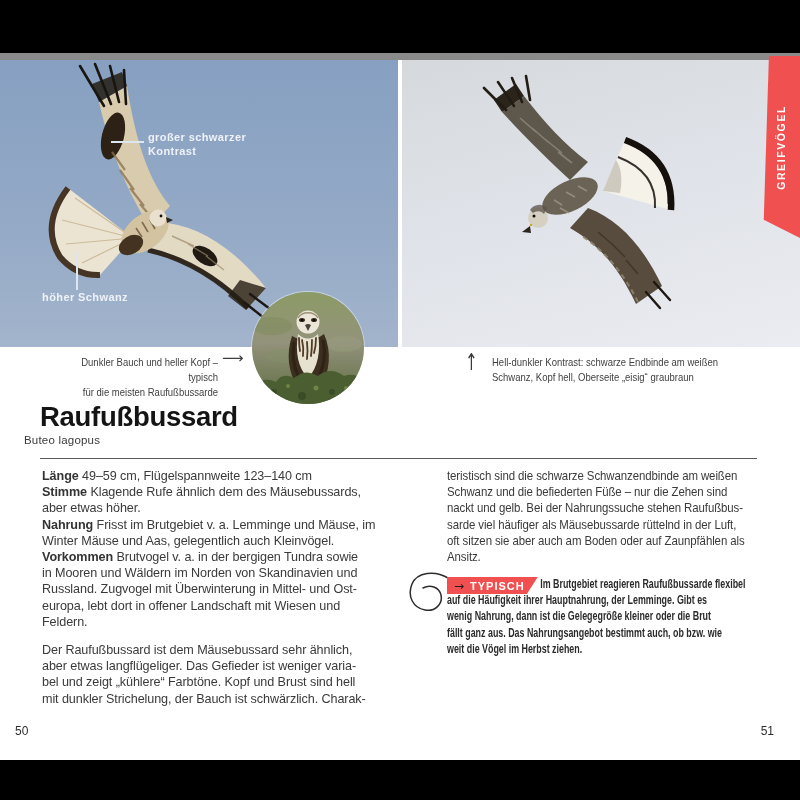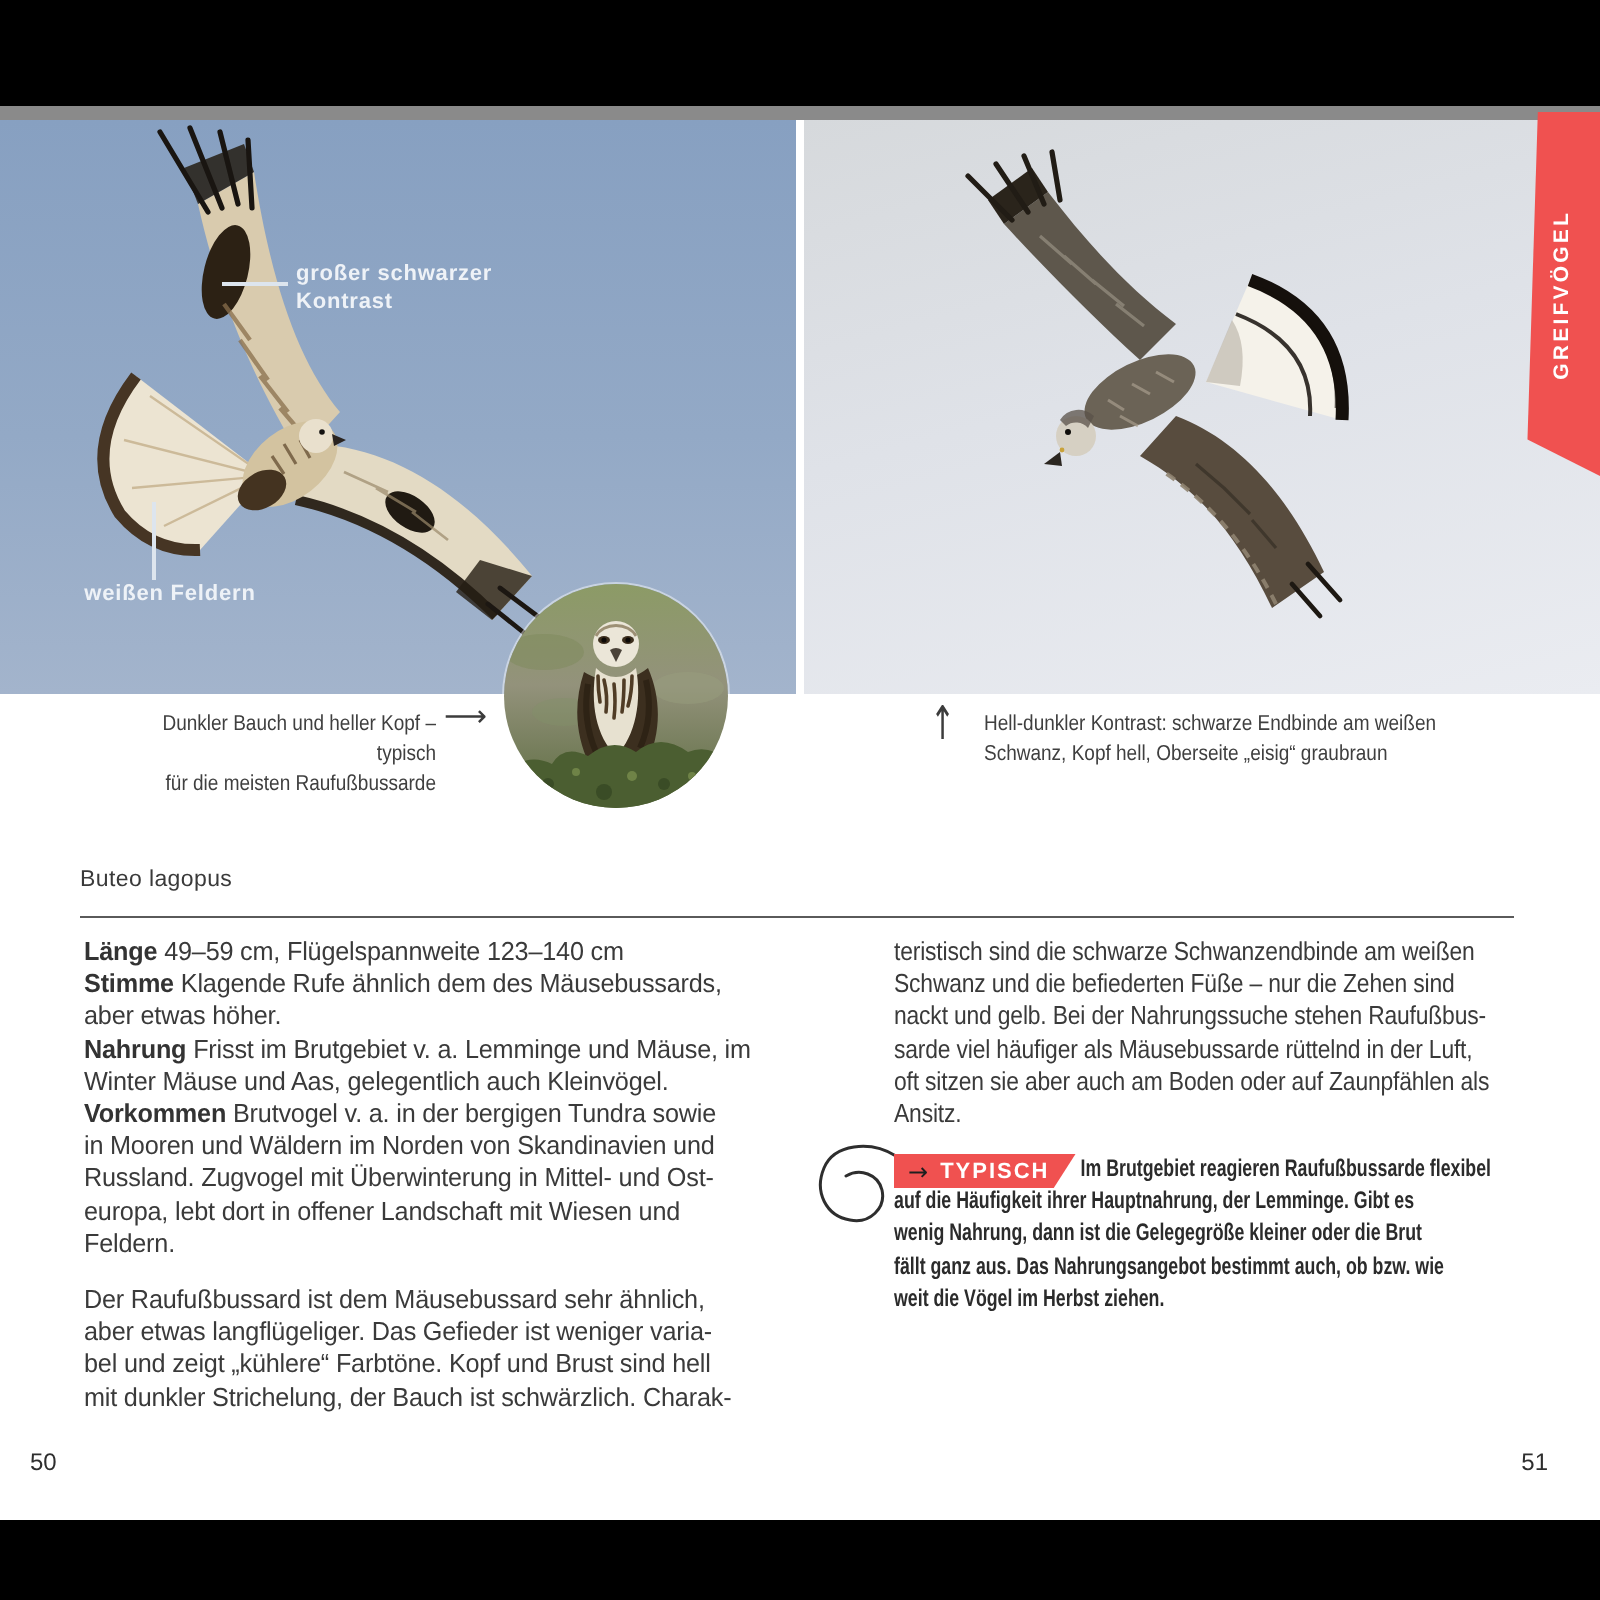--- a/index.html
+++ b/index.html
@@ -21,21 +21,21 @@
   #caption-left{left:28px;top:355px;width:190px;text-align:right;transform:scaleX(.88);transform-origin:100% 0;}
   #caption-right{left:492px;top:355px;width:300px;text-align:left;transform:scaleX(.88);transform-origin:0 0;}
   .cap-arrow{color:#3c3c3c;font-family:"DejaVu Sans",sans-serif;}
   #caption-left-arrow{left:222px;top:349px;font-size:15px;}
   #caption-right-arrow{left:465px;top:348px;font-size:15px;transform:scaleY(1.55);transform-origin:50% 0;}
   #category-tab{left:763px;top:56px;width:37px;height:182px;background:var(--accent,#f05150);
                 clip-path:polygon(16% 0,100% 0,100% 100%,2% 90%);display:flex;align-items:center;justify-content:center;}
   #category-tab span{writing-mode:vertical-rl;transform:rotate(180deg);color:#fff;font-size:10.5px;
                      font-weight:700;letter-spacing:1.6px;margin-right:2px;}
   #page-title{left:40px;top:401px;font-size:27.5px;font-weight:700;letter-spacing:-.3px;color:#141414;}
-  #sci-name{left:40px;top:434px;font-size:11.5px;color:#3a3a3a;letter-spacing:.2px;}
+  #sci-name{left:24px;top:434px;font-size:11.5px;color:#3a3a3a;letter-spacing:.2px;}
   #rule{left:40px;top:458px;width:717px;height:1px;background:#5a5a5a;}
   .col{color:#3a3a3a;font-size:13px;line-height:16.2px;letter-spacing:-.1px;}
   .t-line{white-space:pre;}
   .t-line b{font-weight:700;color:#333;}
   #left-col{left:42px;top:468px;transform:scaleX(.97);transform-origin:0 0;}
   #right-col{left:447px;top:468px;transform:scaleX(.88);transform-origin:0 0;}
   .line-gap{height:12px;}
   #typisch-lines{left:447px;top:576px;color:#2b2b2b;font-size:12px;font-weight:700;line-height:16.2px;
                  transform:scaleX(.74);transform-origin:0 0;}
   #typisch-badge{left:447px;top:577px;height:17px;background:var(--accent,#f05150);display:inline-flex;
@@ -84,21 +84,21 @@
       <circle cx="161" cy="156" r="1.4" fill="#141210"></circle>
       <path d="M166,157 l7,3 -6,3 z" fill="#2a2420"></path>
     </svg>
     <div class="abs ann-line" style="left:111px;top:81px;width:33px;height:1.5px;"></div>
     <div class="abs ann" style="left:148px;top:71px;">
       <div>großer schwarzer</div>
       <div>Kontrast</div>
     </div>
     <div class="abs ann-line" style="left:76px;top:191px;width:1.5px;height:39px;"></div>
     <div class="abs ann" style="left:24px;top:231px;width:122px;text-align:center;">
-      <div>weißen Feldern</div>
+      <div>höher Schwanz</div>
     </div>
   </div>
 
   <div class="abs" id="photo-right">
     <svg width="398" height="287" viewBox="0 0 398 287">
 
       <path d="M168,120 C146,100 122,76 100,52 L122,36 C142,62 162,84 186,102 Z" fill="#5e574c"></path>
       <path d="M100,52 L122,36 L114,24 L92,40 Z" fill="#2a241b"></path>
       <path d="M104,50 L82,28 M112,46 L96,22 M120,42 L110,18 M128,40 L124,16" stroke="#211c15" stroke-width="2.6" stroke-linecap="round"></path>
       <path d="M118,58 l16,14 M130,68 l16,14 M144,80 l16,13 M156,92 l14,11" stroke="#918a7c" stroke-width="1.6" opacity=".8"></path>
@@ -170,20 +170,21 @@
     <div>für die meisten Raufußbussarde</div>
   </div>
   <div class="abs cap-arrow" id="caption-left-arrow">⟶</div>
 
   <div class="abs cap-arrow" id="caption-right-arrow">↑</div>
   <div class="abs caption" id="caption-right">
     <div>Hell-dunkler Kontrast: schwarze Endbinde am weißen</div>
     <div>Schwanz, Kopf hell, Oberseite „eisig“ graubraun</div>
   </div>
 
+  <div class="abs" id="page-title">Raufußbussard</div>
   <div class="abs" id="sci-name">Buteo lagopus</div>
   <div class="abs" id="rule"></div>
 
   <div class="abs col" id="left-col">
       <div class="t-line"><b>Länge</b> 49–59 cm, Flügelspannweite 123–140 cm</div>
       <div class="t-line"><b>Stimme</b> Klagende Rufe ähnlich dem des Mäusebussards,</div>
       <div class="t-line">aber etwas höher.</div>
       <div class="t-line"><b>Nahrung</b> Frisst im Brutgebiet v. a. Lemminge und Mäuse, im</div>
       <div class="t-line">Winter Mäuse und Aas, gelegentlich auch Kleinvögel.</div>
       <div class="t-line"><b>Vorkommen</b> Brutvogel v. a. in der bergigen Tundra sowie</div>

